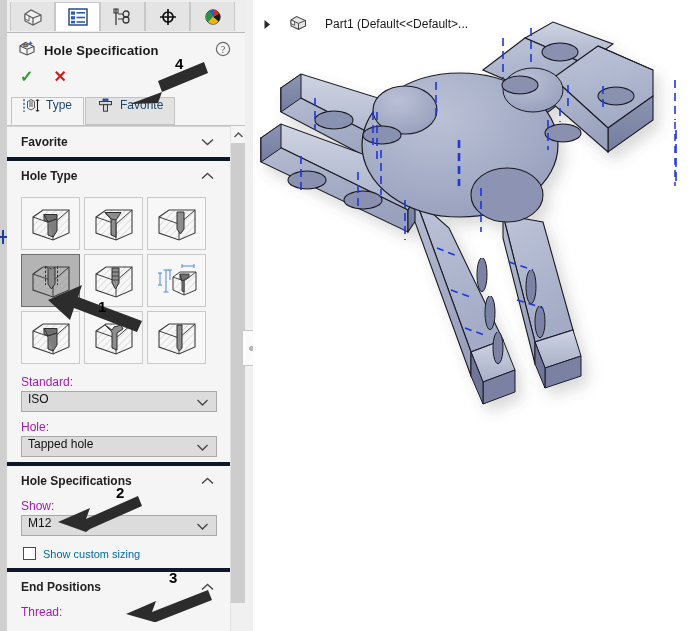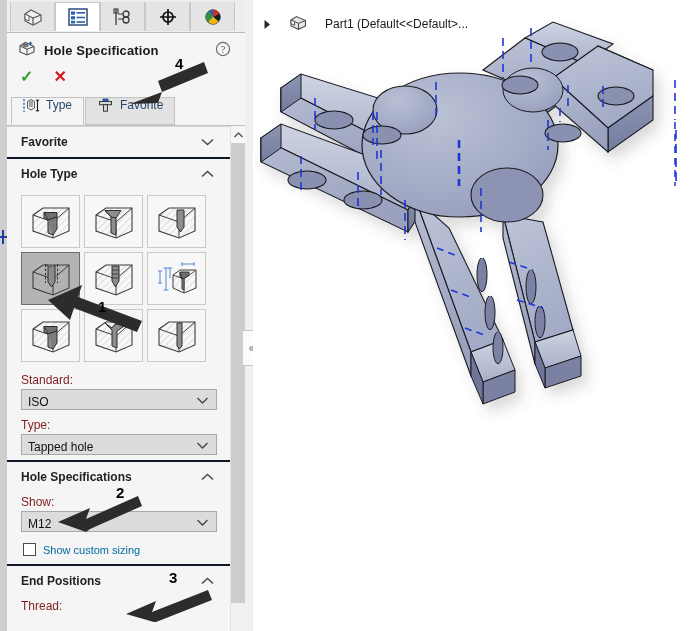--- a/index.html
+++ b/index.html
@@ -95,36 +95,36 @@
   #pm-scroll .sb-thumb{
     position:absolute;left:0;top:17px;width:14px;height:460px;background:#cdcdcd;
   }
 
   
   .sec{
     position:relative;
     height:30px;
     display:flex;align-items:center;
     padding:0 0 0 14px;
-    border-top:2px solid #0f172a;
+    border-top:4px solid #0f172a;
     font-weight:bold;font-size:12px;color:#222;
   }
   .sec .chev{position:absolute;right:16px;top:9px;}
   .sec.first{border-top:1px solid #d3d3d3;}
 
   .field-label{
-    padding:3px 1px 2px 14px;font-size:12px;color:#7f1d1d;
+    padding:3px 1px 2px 14px;font-size:12px;color:#a21caf;
   }
 
   
   .combo-wrap{padding:0 0 5px 14px;}
   .combo{
     position:relative;width:196px;height:21px;box-sizing:border-box;
     background:#dcdcdc;border:1px solid #a9a9a9;
-    display:flex;align-items:flex-end;
+    display:flex;align-items:flex-start;
     padding-left:6px;font-size:12px;color:#111;
   }
   .combo .cv{flex:1;}
   .combo .carr{position:absolute;right:7px;top:4px;}
 
   
   #hole-grid{
     padding:6px 0 8px 14px;
     display:grid;grid-template-columns:repeat(3,59px);
     gap:4px 4px;width:193px;
@@ -437,21 +437,21 @@
           <div class="combo">
             <span class="cv">ISO</span>
             <span class="carr">
               <svg width="13" height="9" viewBox="0 0 13 9">
                   <path d="M1.5 2 L6.5 7 L11.5 2" fill="none" stroke="#444" stroke-width="1.3"></path>
                 </svg>
             </span>
           </div>
         </div>
 
-        <div class="field-label">Type:</div>
+        <div class="field-label">Hole:</div>
         <div class="combo-wrap">
           <div class="combo">
             <span class="cv">Tapped hole</span>
             <span class="carr">
               <svg width="13" height="9" viewBox="0 0 13 9">
                   <path d="M1.5 2 L6.5 7 L11.5 2" fill="none" stroke="#444" stroke-width="1.3"></path>
                 </svg>
             </span>
           </div>
         </div>

